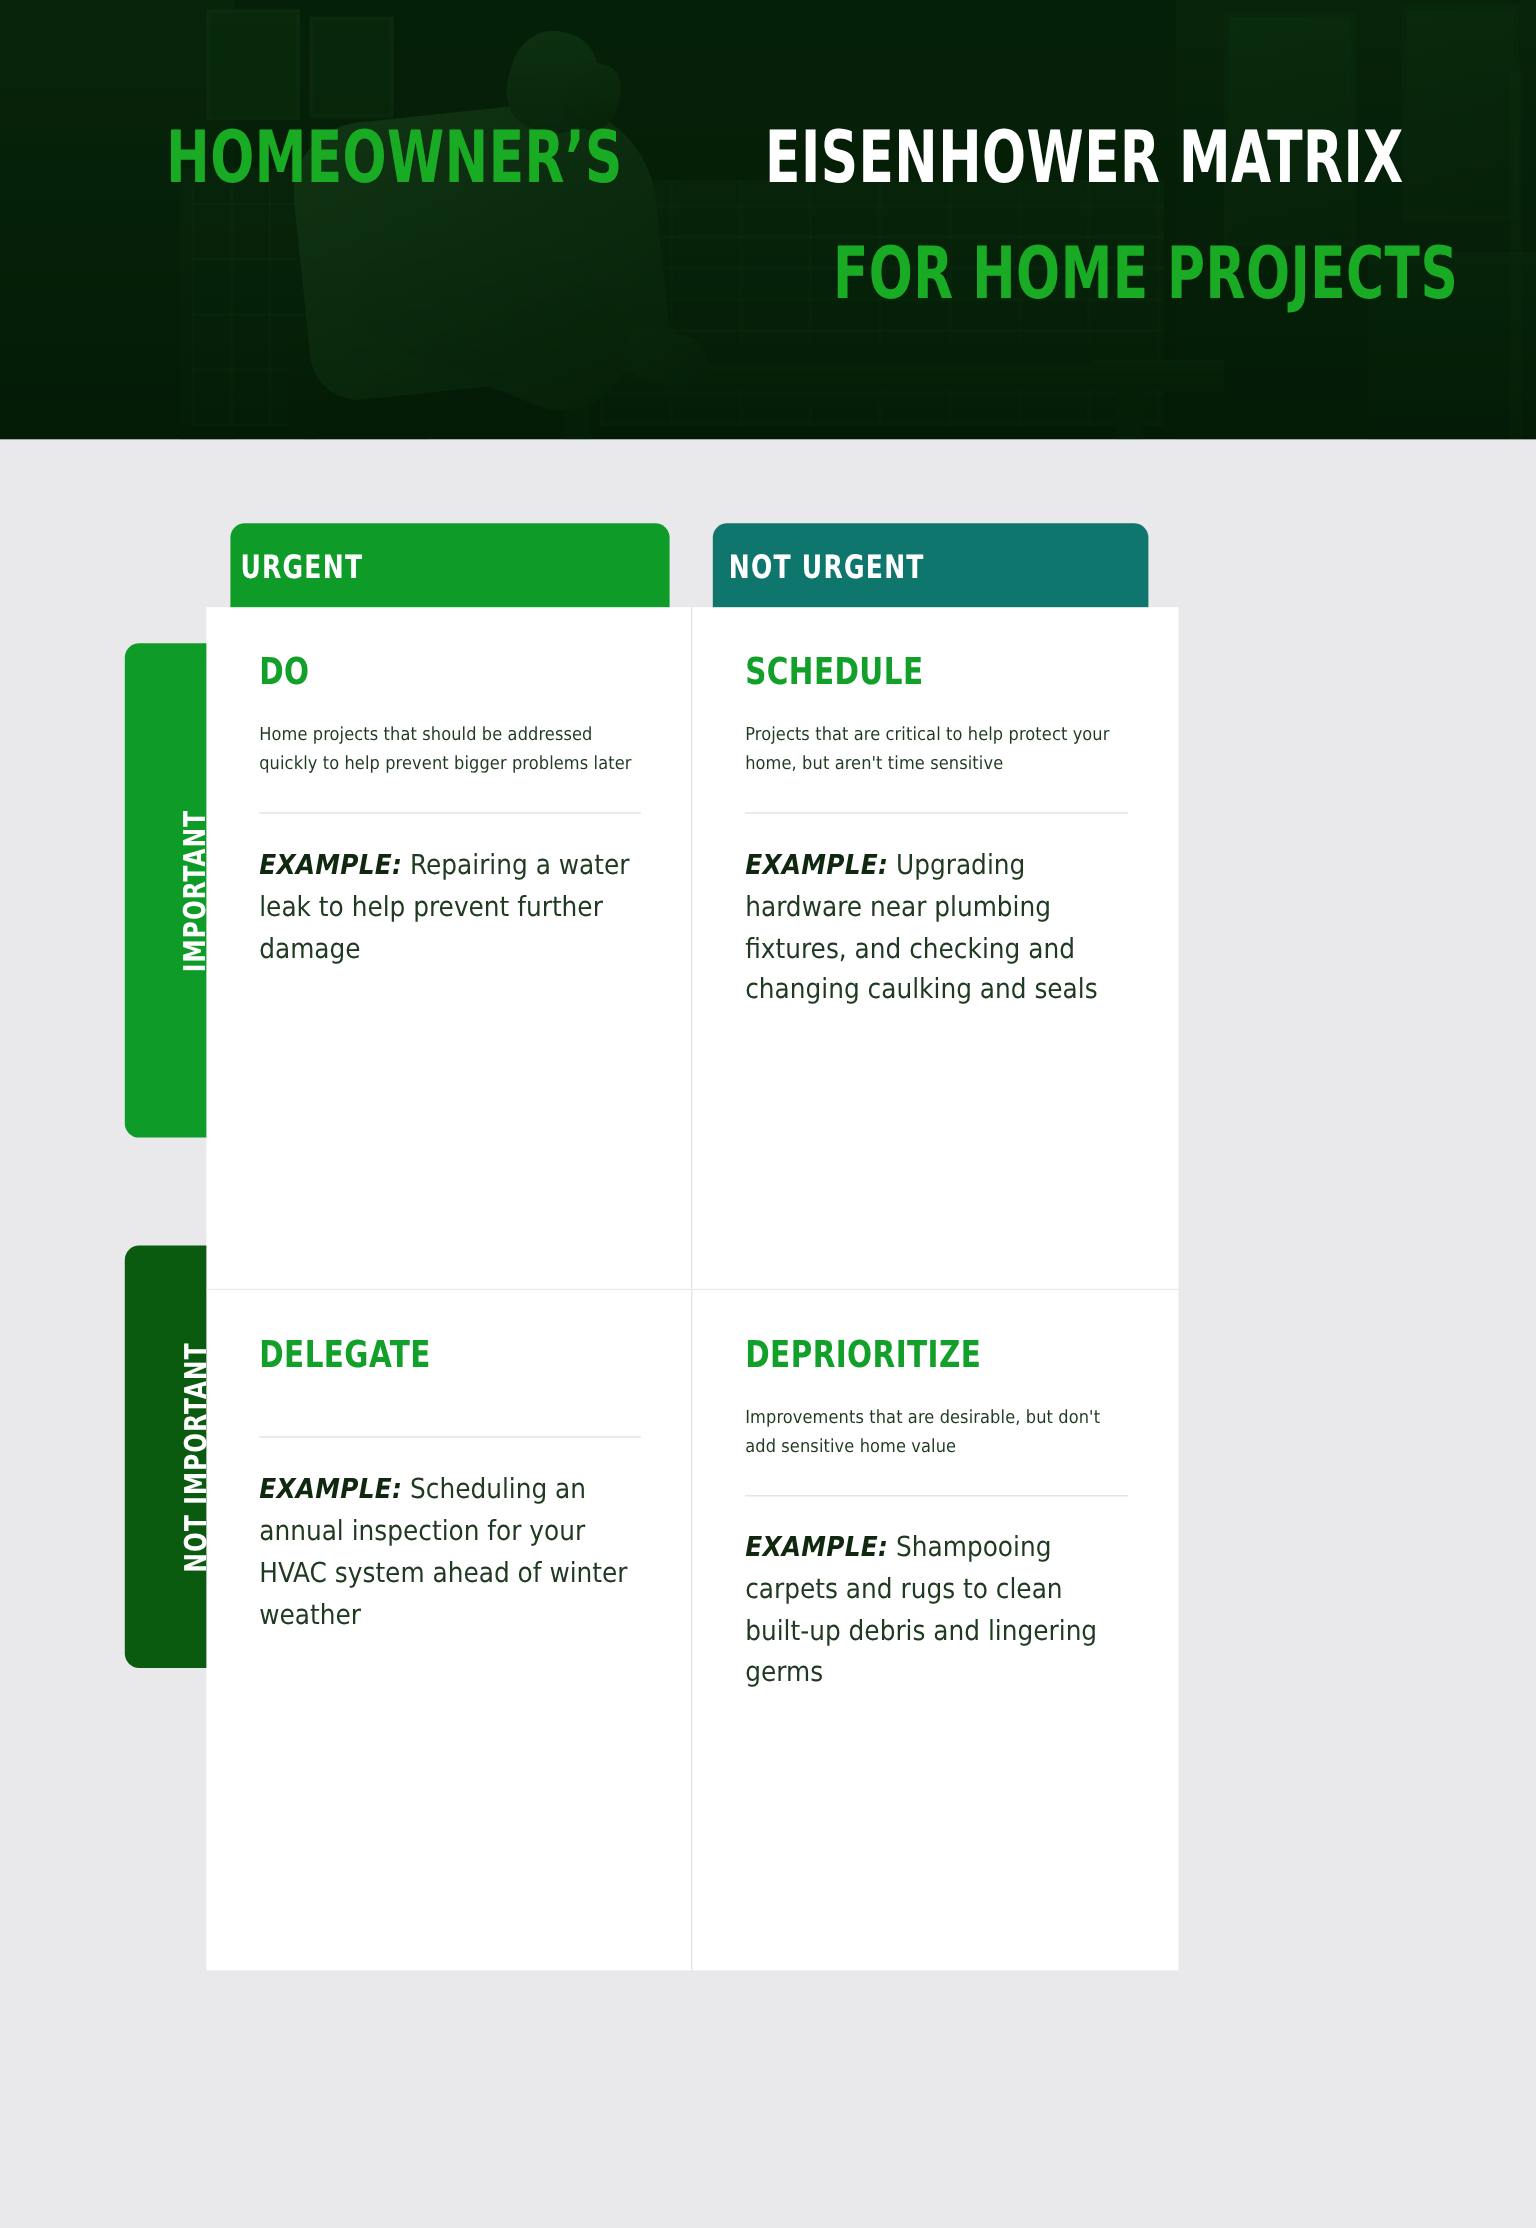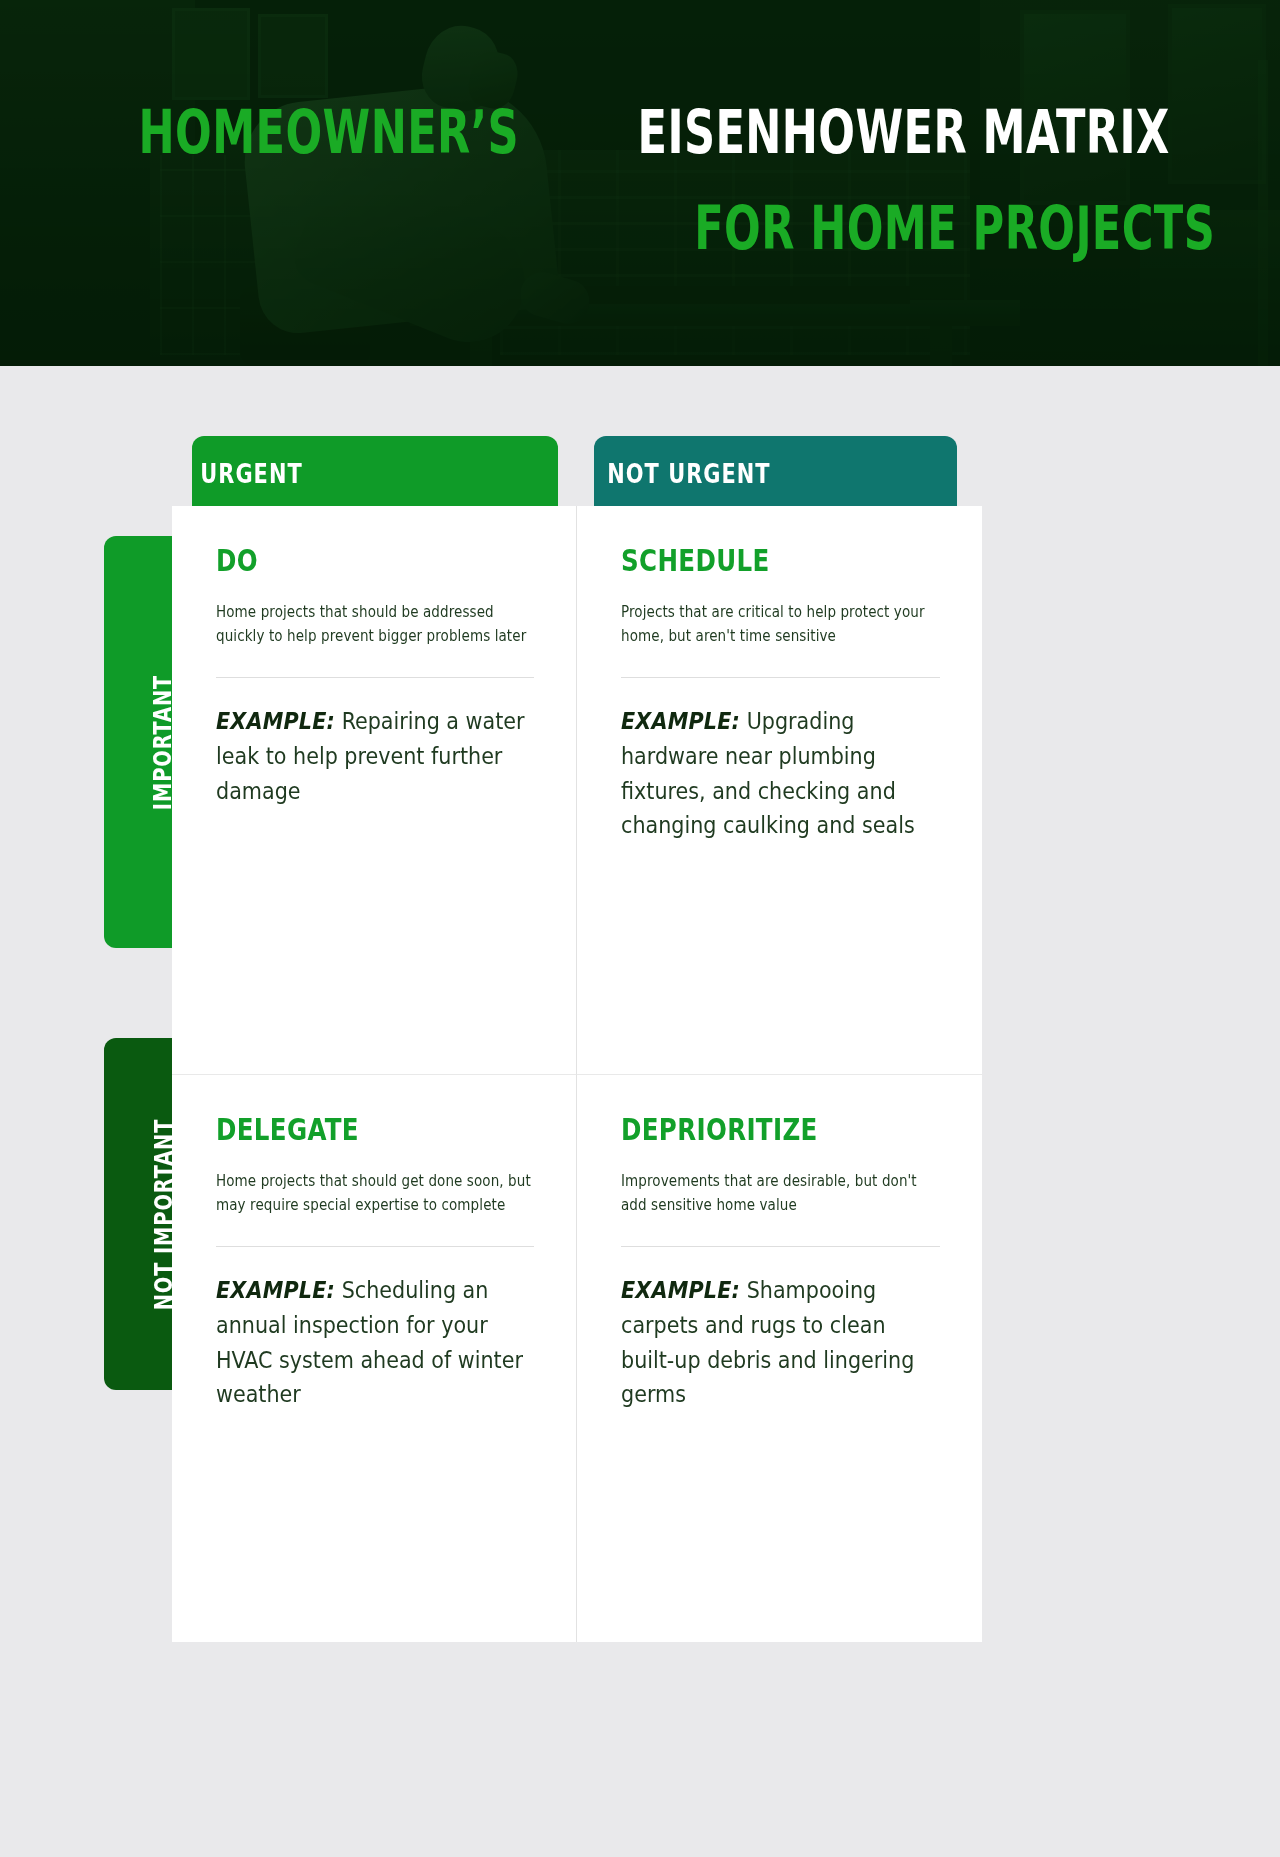--- a/index.html
+++ b/index.html
@@ -214,21 +214,20 @@
         <div class="q-body">Projects that are critical to help protect your home, but aren't time sensitive</div>
         <div class="q-rule"></div>
         <div class="q-ex"><b>EXAMPLE:</b><span> Upgrading hardware near plumbing fixtures, and checking and changing caulking and seals</span></div>
         <div class="sp"></div>
       </div>
     </div>
 
     <div class="quad left bottom">
       <div class="quad-inner">
         <span class="q-title">DELEGATE</span>
-        <div class="q-body">Home projects that should get done soon, but may require special expertise to complete</div>
         <div class="q-rule"></div>
         <div class="q-ex"><b>EXAMPLE:</b><span> Scheduling an annual inspection for your HVAC system ahead of winter weather</span></div>
         <div class="sp"></div>
       </div>
     </div>
 
     <div class="quad bottom">
       <div class="quad-inner">
         <span class="q-title">DEPRIORITIZE</span>
         <div class="q-body">Improvements that are desirable, but don't add sensitive home value</div>

